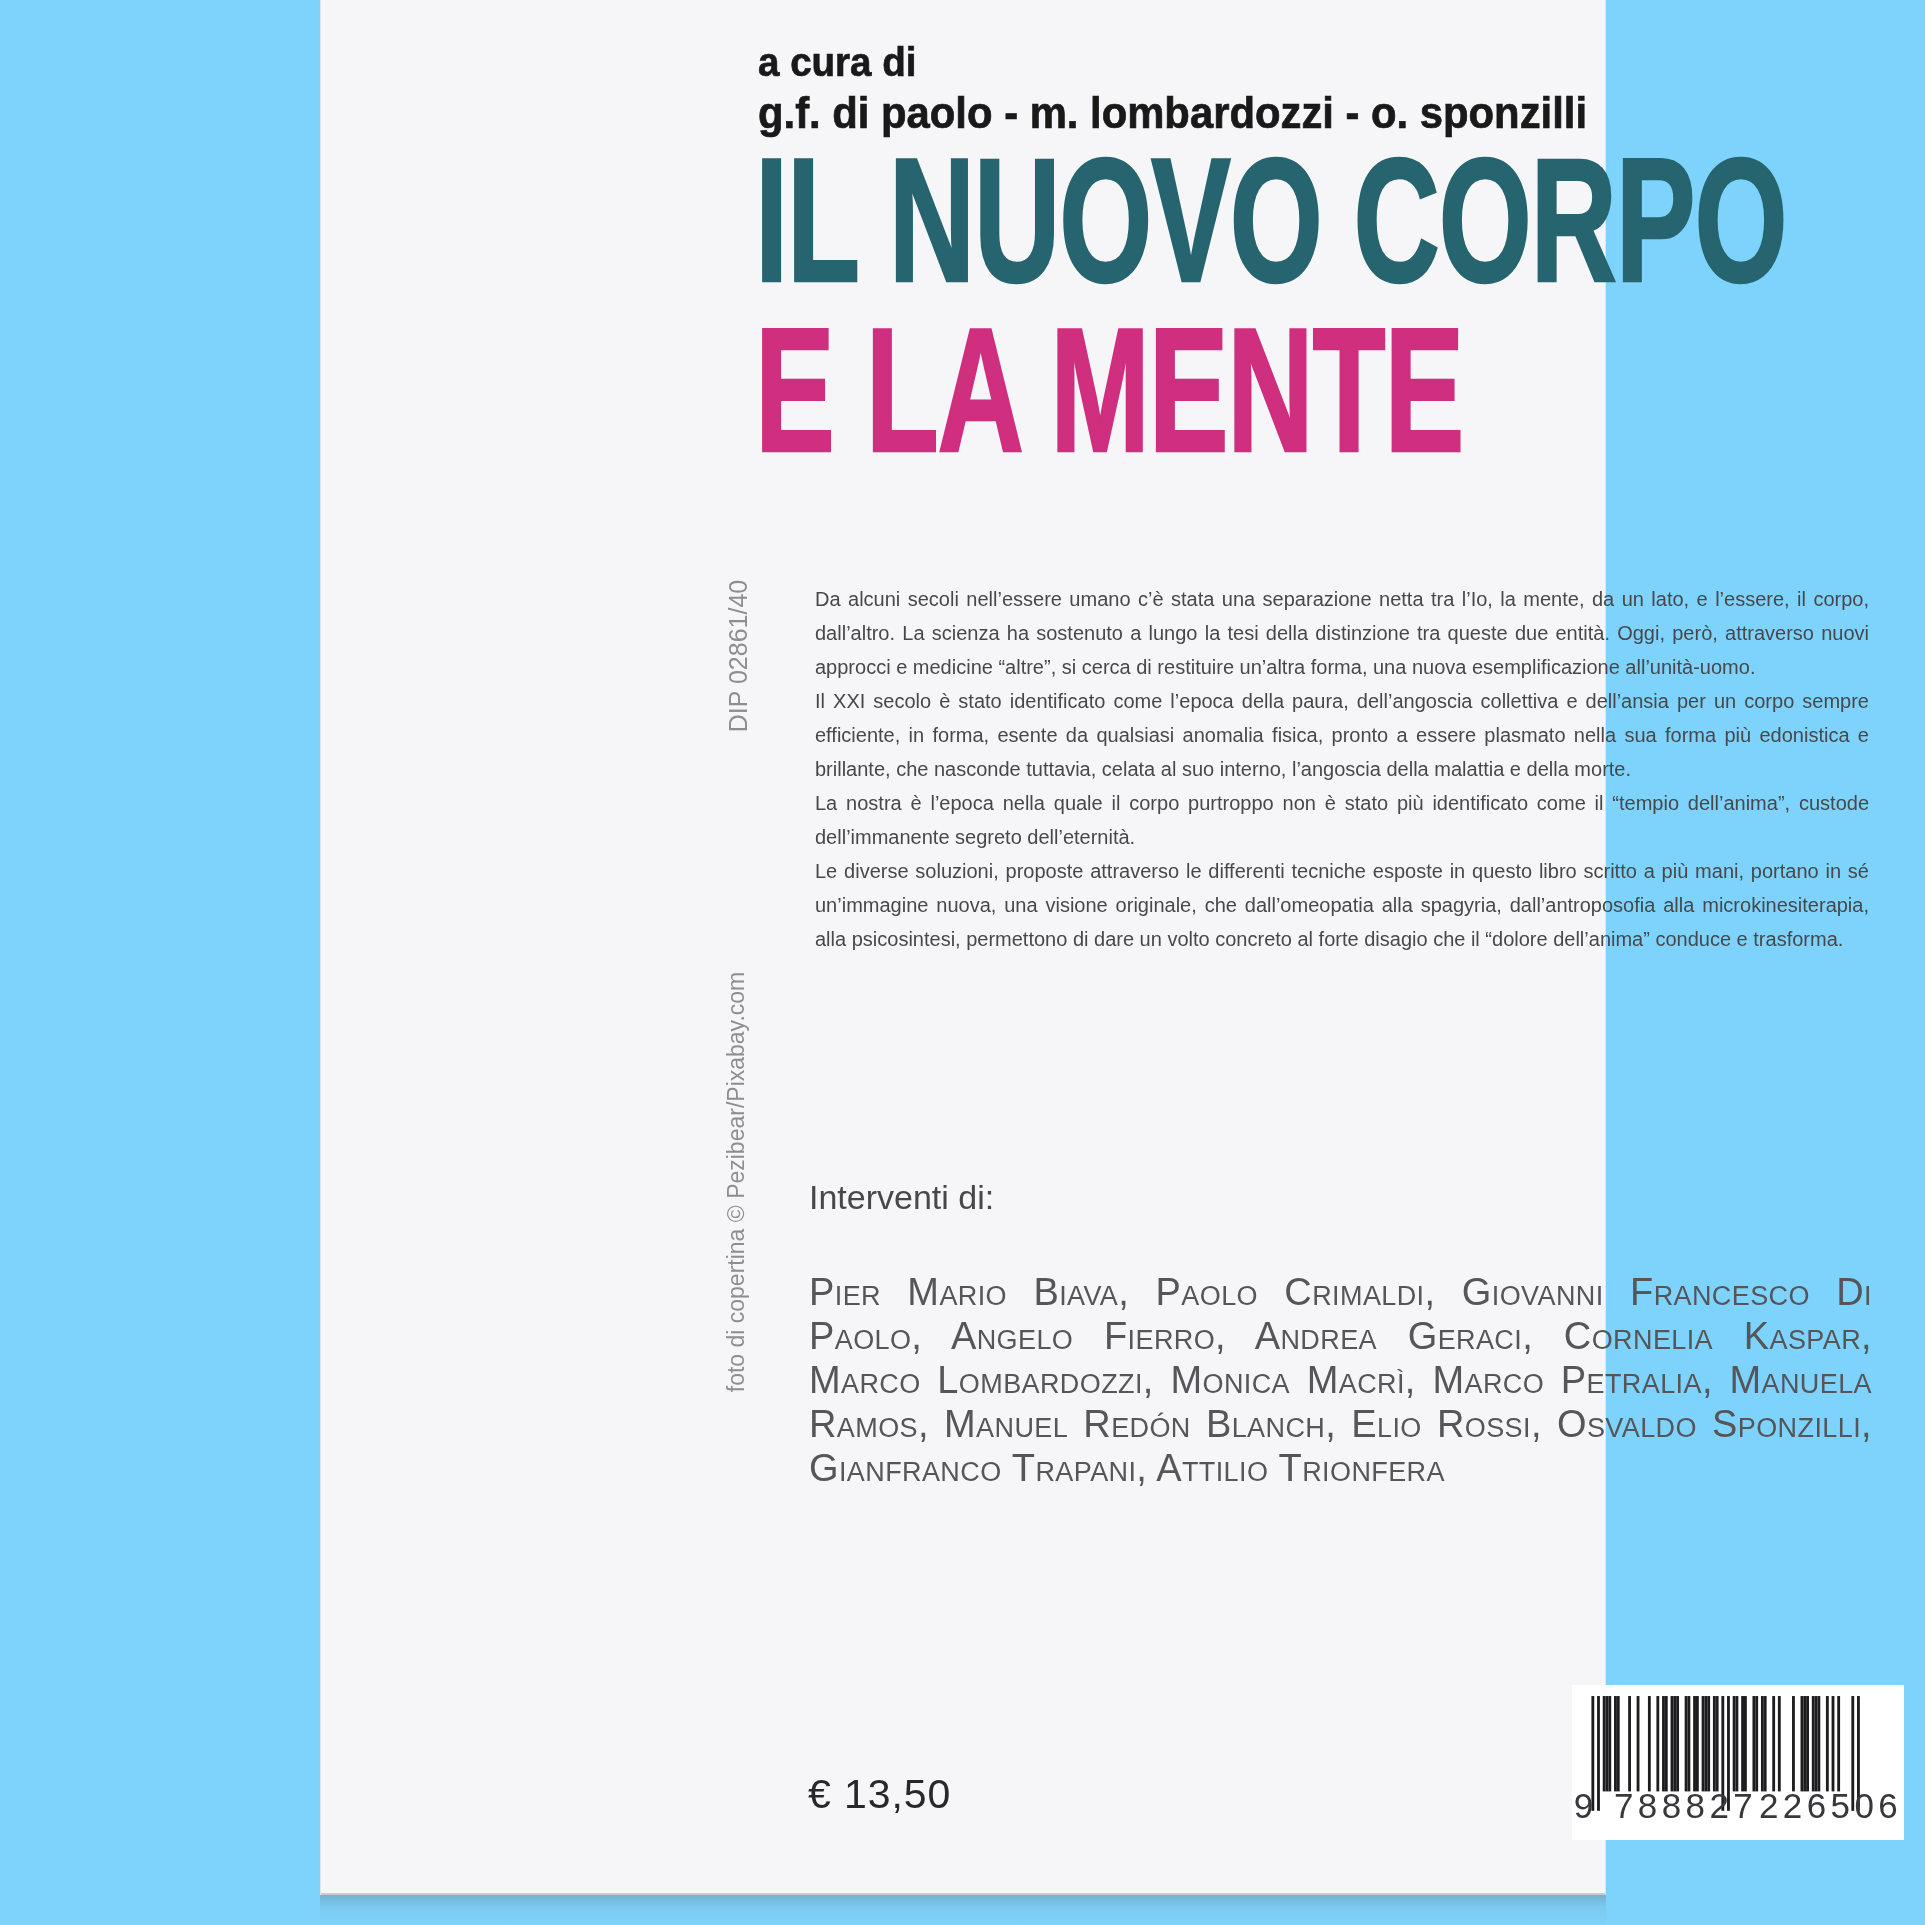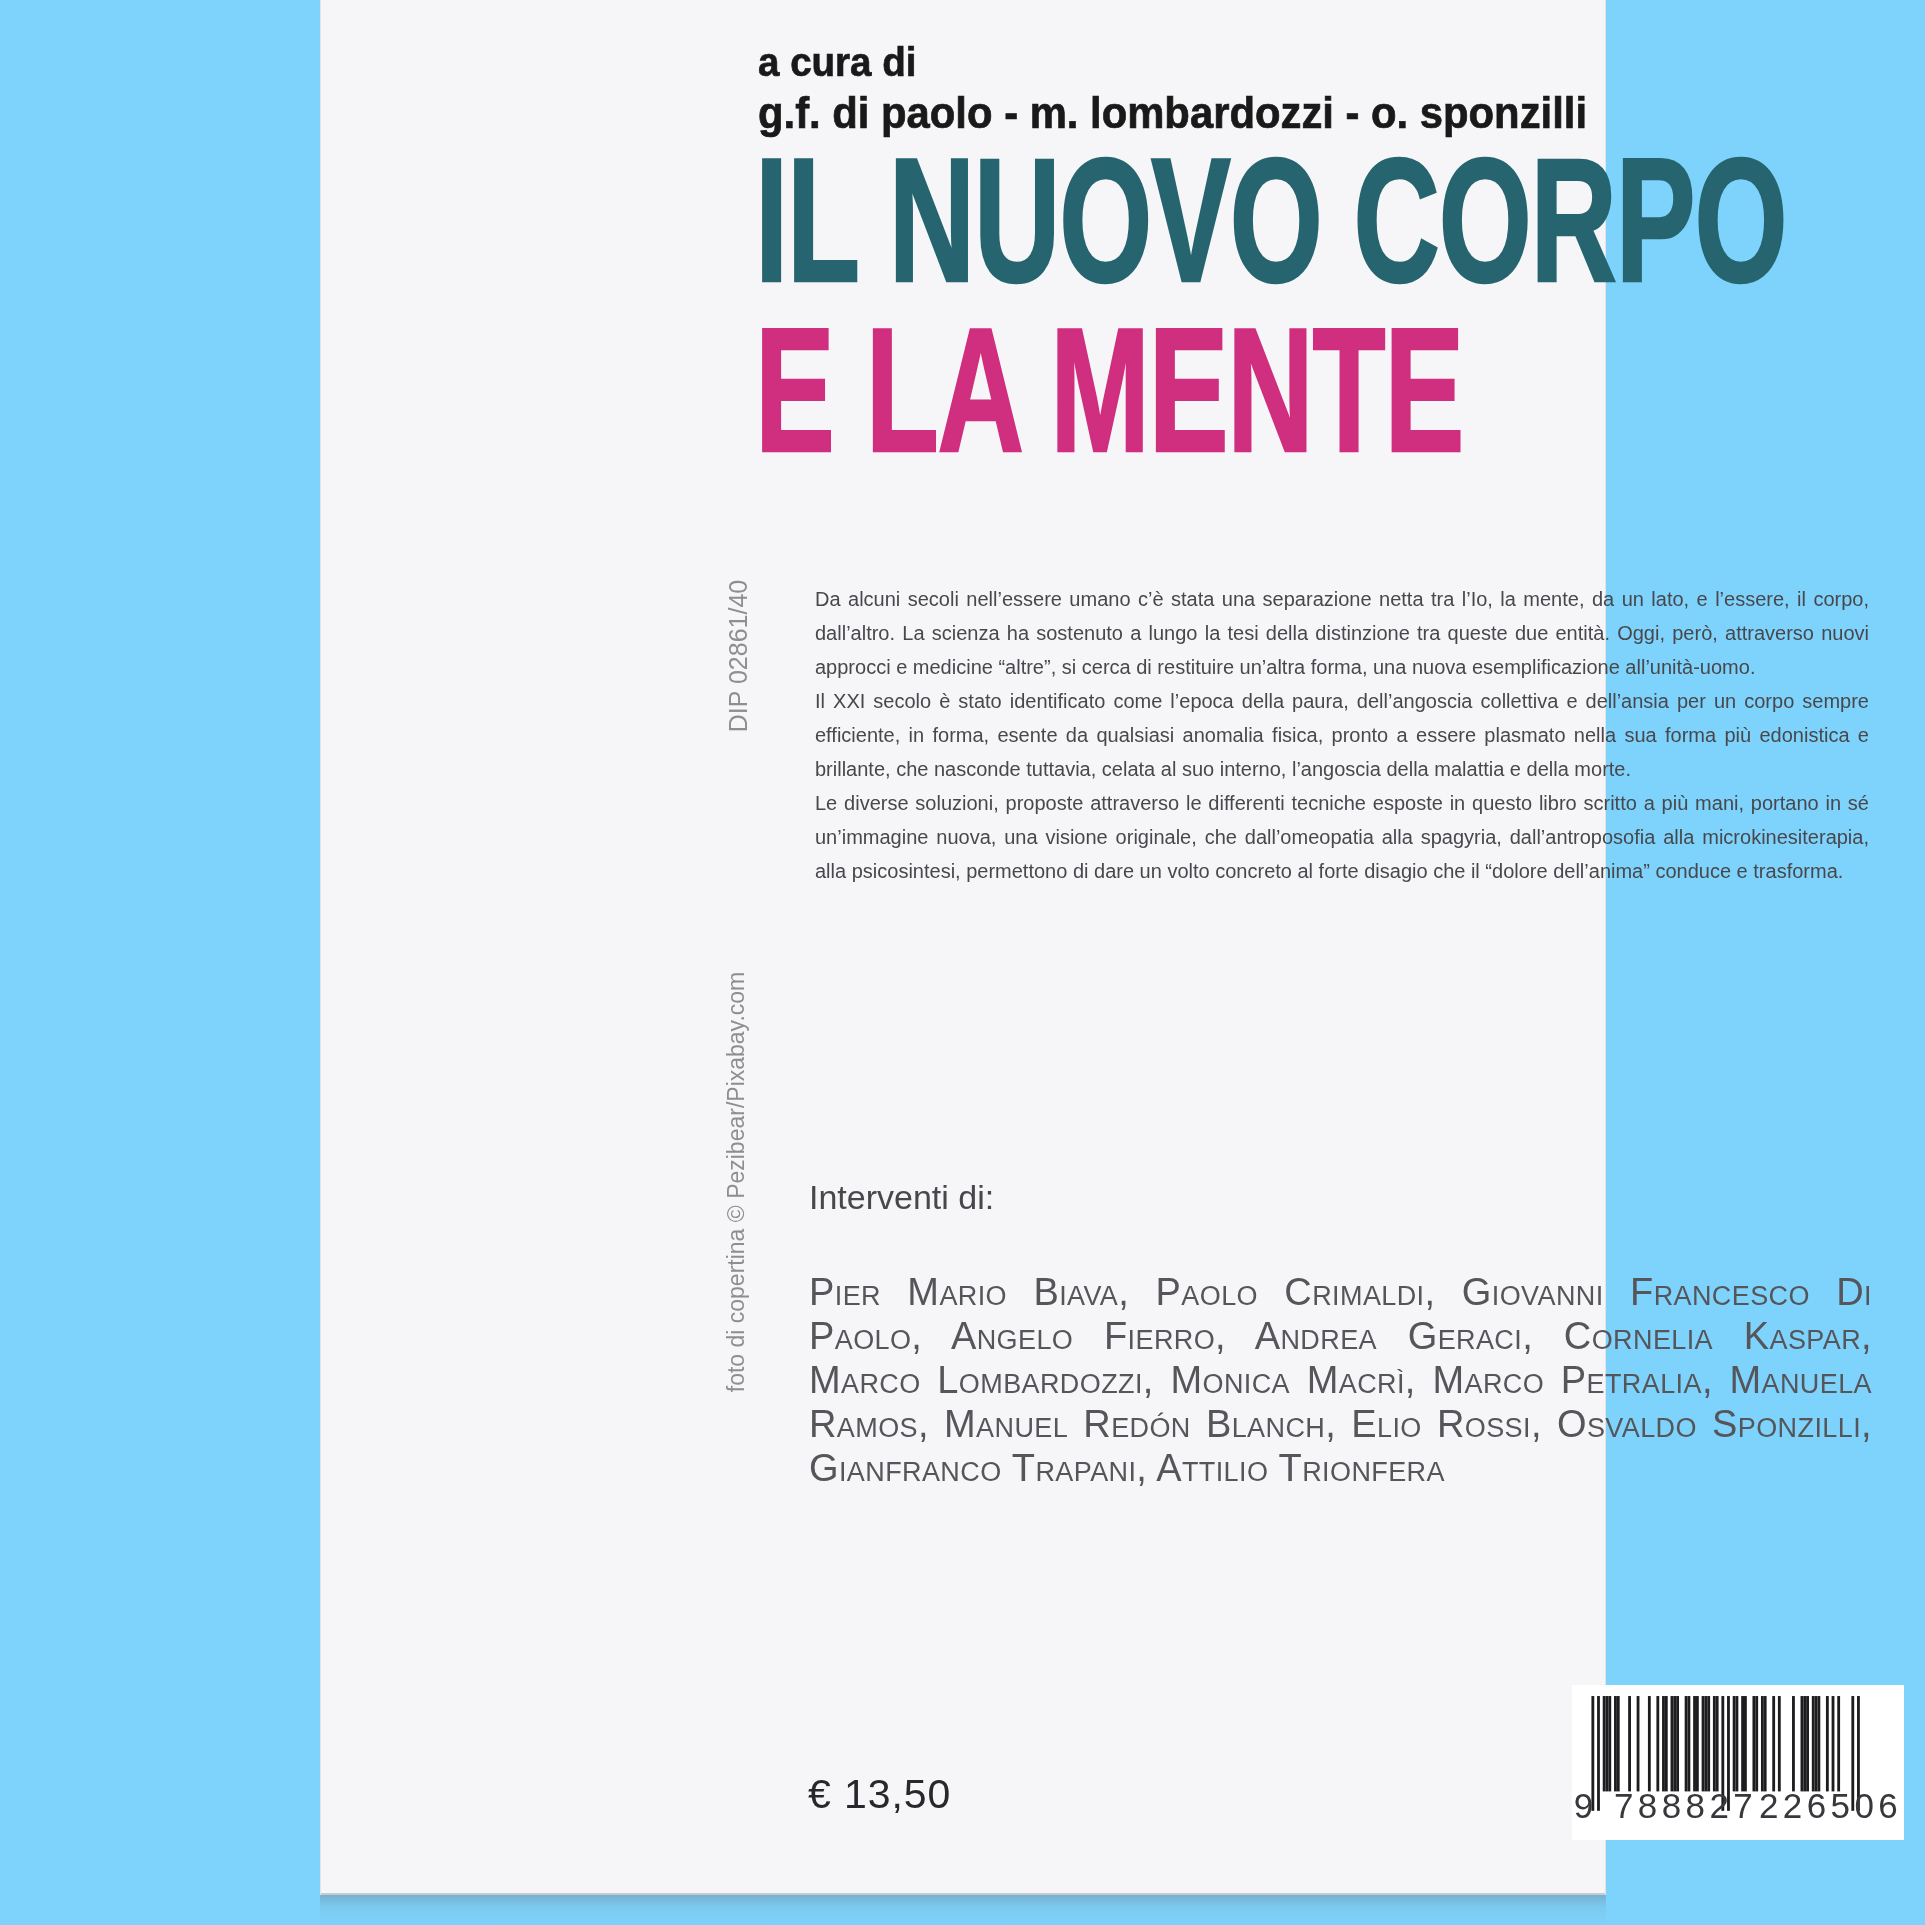--- a/index.html
+++ b/index.html
@@ -98,20 +98,21 @@
 
     <div class="edited-by">a cura di</div>
     <div class="editors">g.f. di paolo - m. lombardozzi - o. sponzilli</div>
 
     <div class="title-line title-1">IL NUOVO CORPO</div>
     <div class="title-line title-2">E LA MENTE</div>
 
     <div class="blurb">
       <p>Da alcuni secoli nell’essere umano c’è stata una separazione netta tra l’Io, la mente, da un lato, e l’essere, il corpo, dall’altro. La scienza ha sostenuto a lungo la tesi della distinzione tra queste due entità. Oggi, però, attraverso nuovi approcci e medicine “altre”, si cerca di restituire un’altra forma, una nuova esemplificazione all’unità-uomo.</p>
       <p>Il XXI secolo è stato identificato come l’epoca della paura, dell’angoscia collettiva e dell’ansia per un corpo sempre efficiente, in forma, esente da qualsiasi anomalia fisica, pronto a essere plasmato nella sua forma più edonistica e brillante, che nasconde tuttavia, celata al suo interno, l’angoscia della malattia e della morte.</p>
+      <p>La nostra è l’epoca nella quale il corpo purtroppo non è stato più identificato come il “tempio dell’anima”, custode dell’immanente segreto dell’eternità.</p>
       <p>Le diverse soluzioni, proposte attraverso le differenti tecniche esposte in questo libro scritto a più mani, portano in sé un’immagine nuova, una visione originale, che dall’omeopatia alla spagyria, dall’antroposofia alla microkinesiterapia, alla psicosintesi, permettono di dare un volto concreto al forte disagio che il “dolore dell’anima” conduce e trasforma.</p>
     </div>
 
     <div class="contrib-label">Interventi di:</div>
     <div class="contrib-list">Pier Mario Biava, Paolo Crimaldi, Giovanni Francesco Di Paolo, Angelo Fierro, Andrea Geraci, Cornelia Kaspar, Marco Lombardozzi, Monica Macrì, Marco Petralia, Manuela Ramos, Manuel Redón Blanch, Elio Rossi, Osvaldo Sponzilli, Gianfranco Trapani, Attilio Trionfera</div>
 
     <div class="v-note print-code">DIP 02861/40</div>
     <div class="v-note photo-credit">foto di copertina © Pezibear/Pixabay.com</div>
 
     <div class="price">€ 13,50</div>

